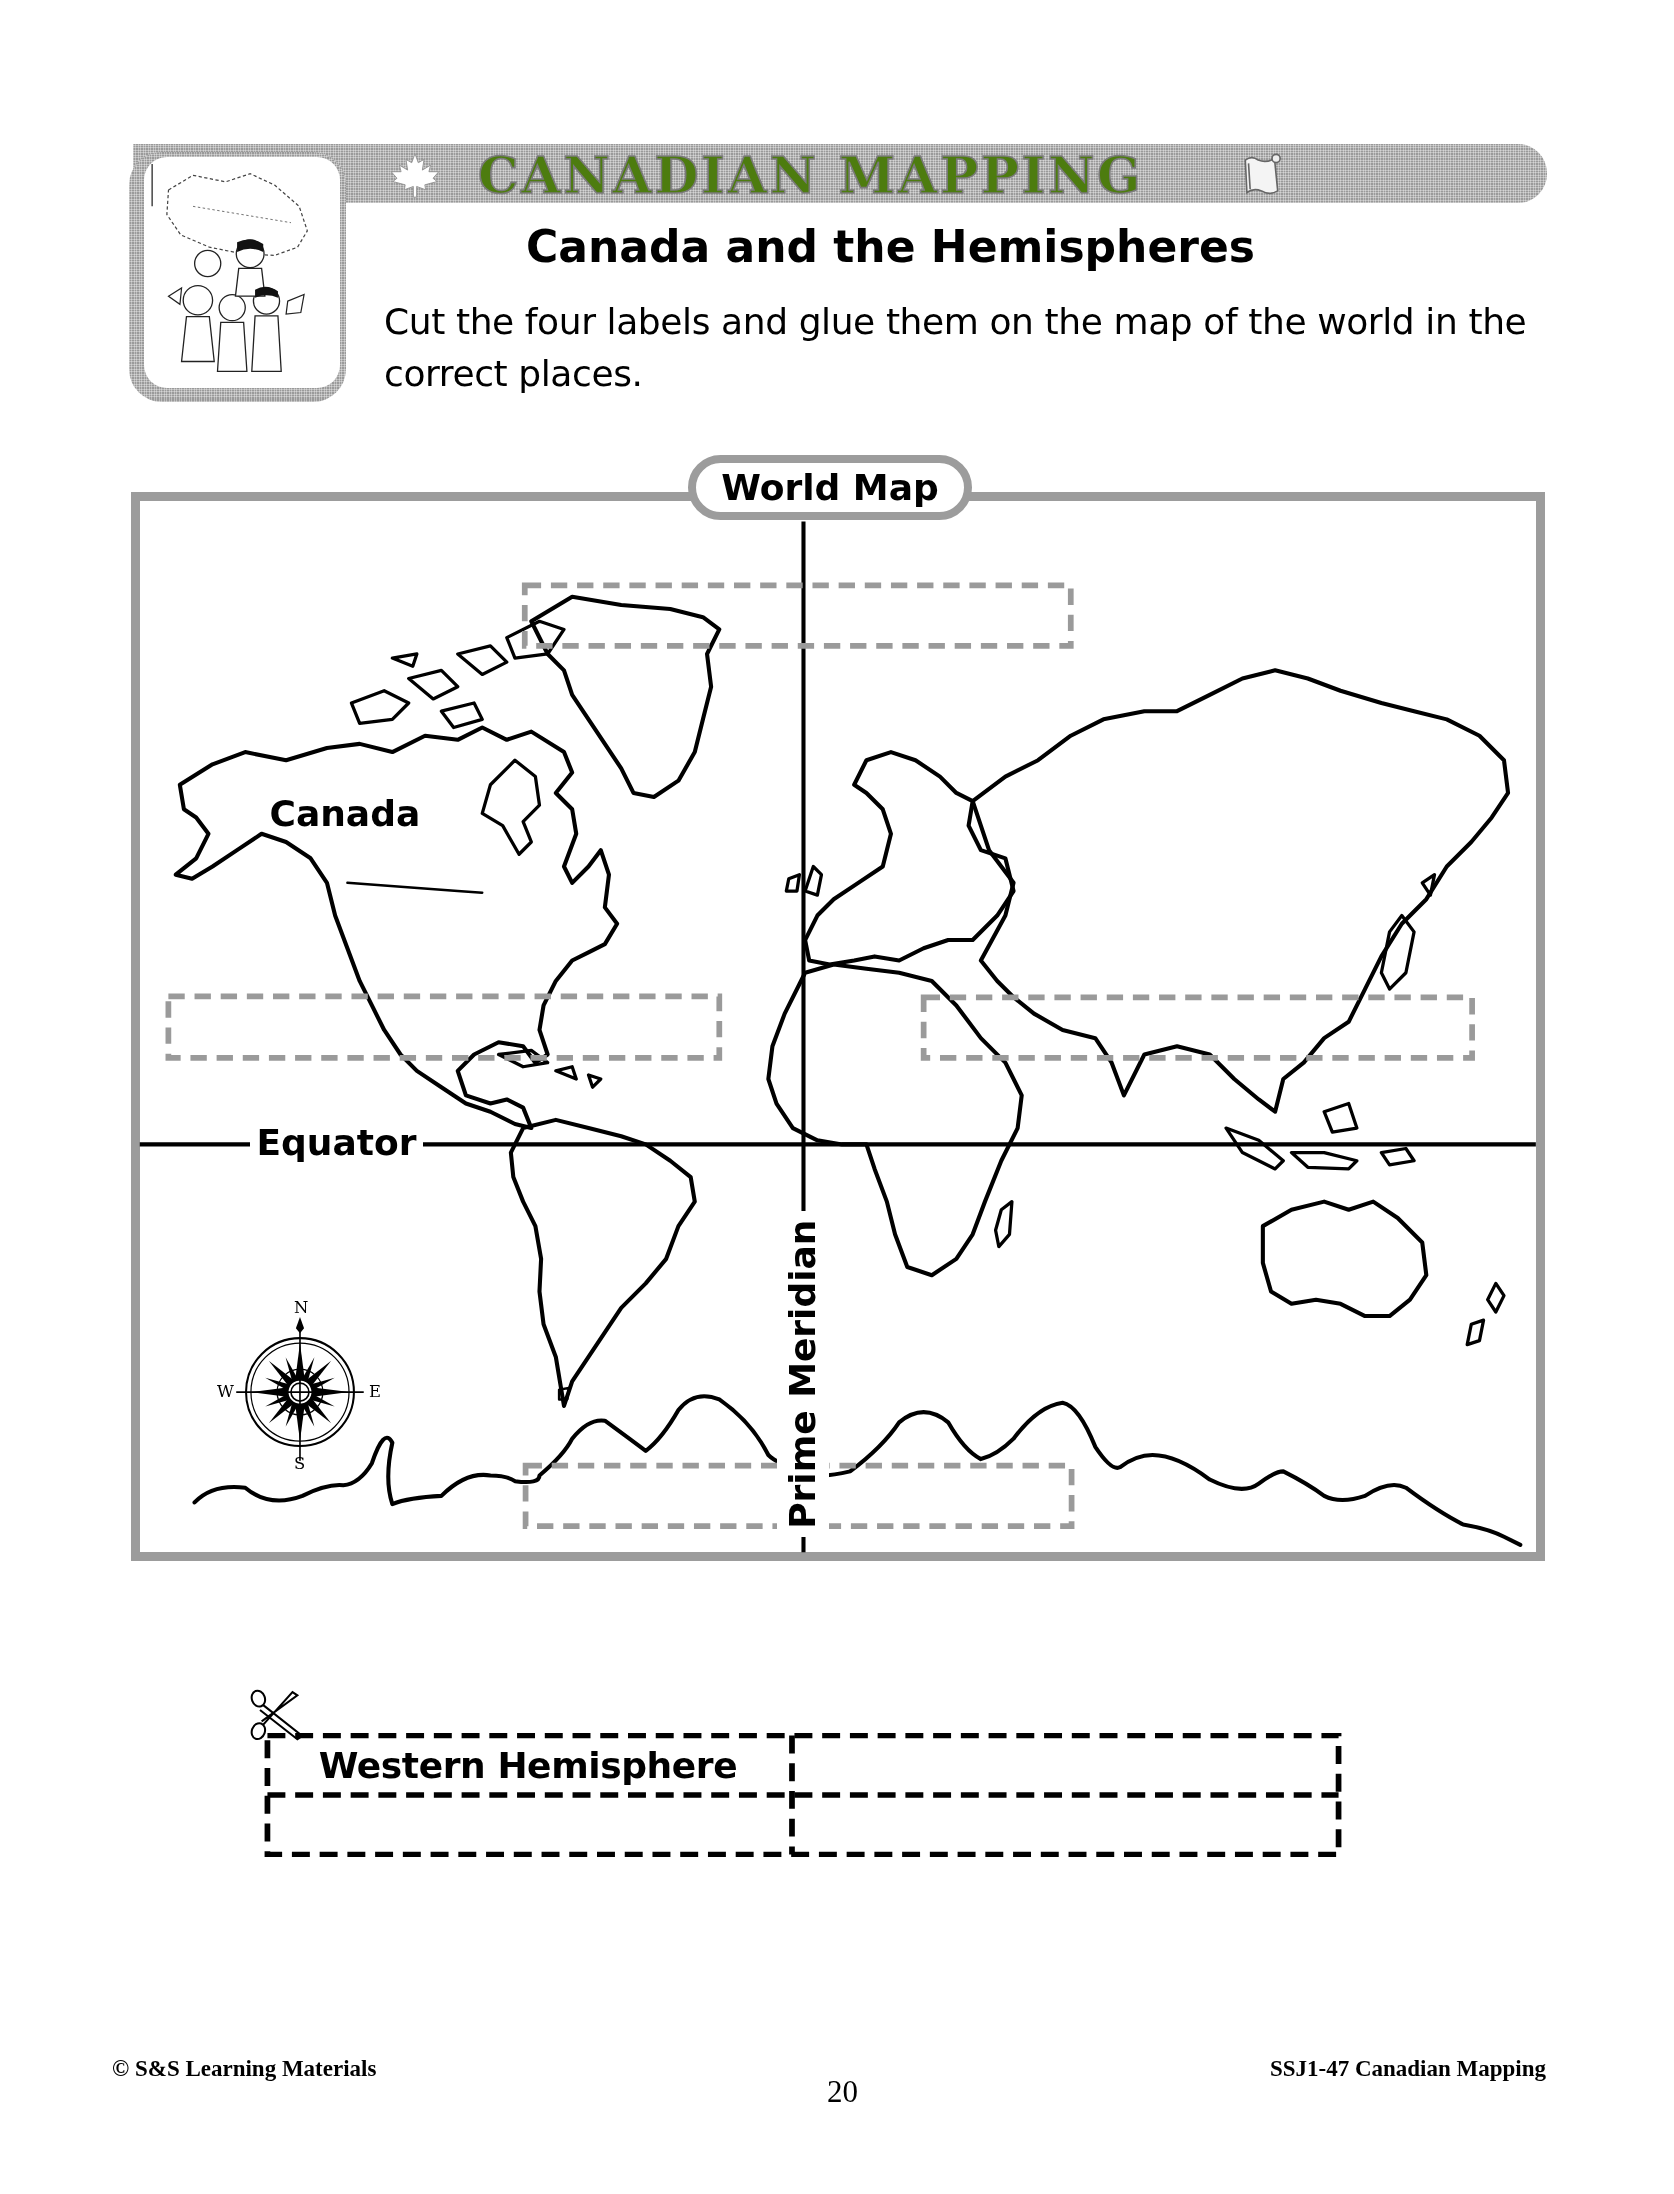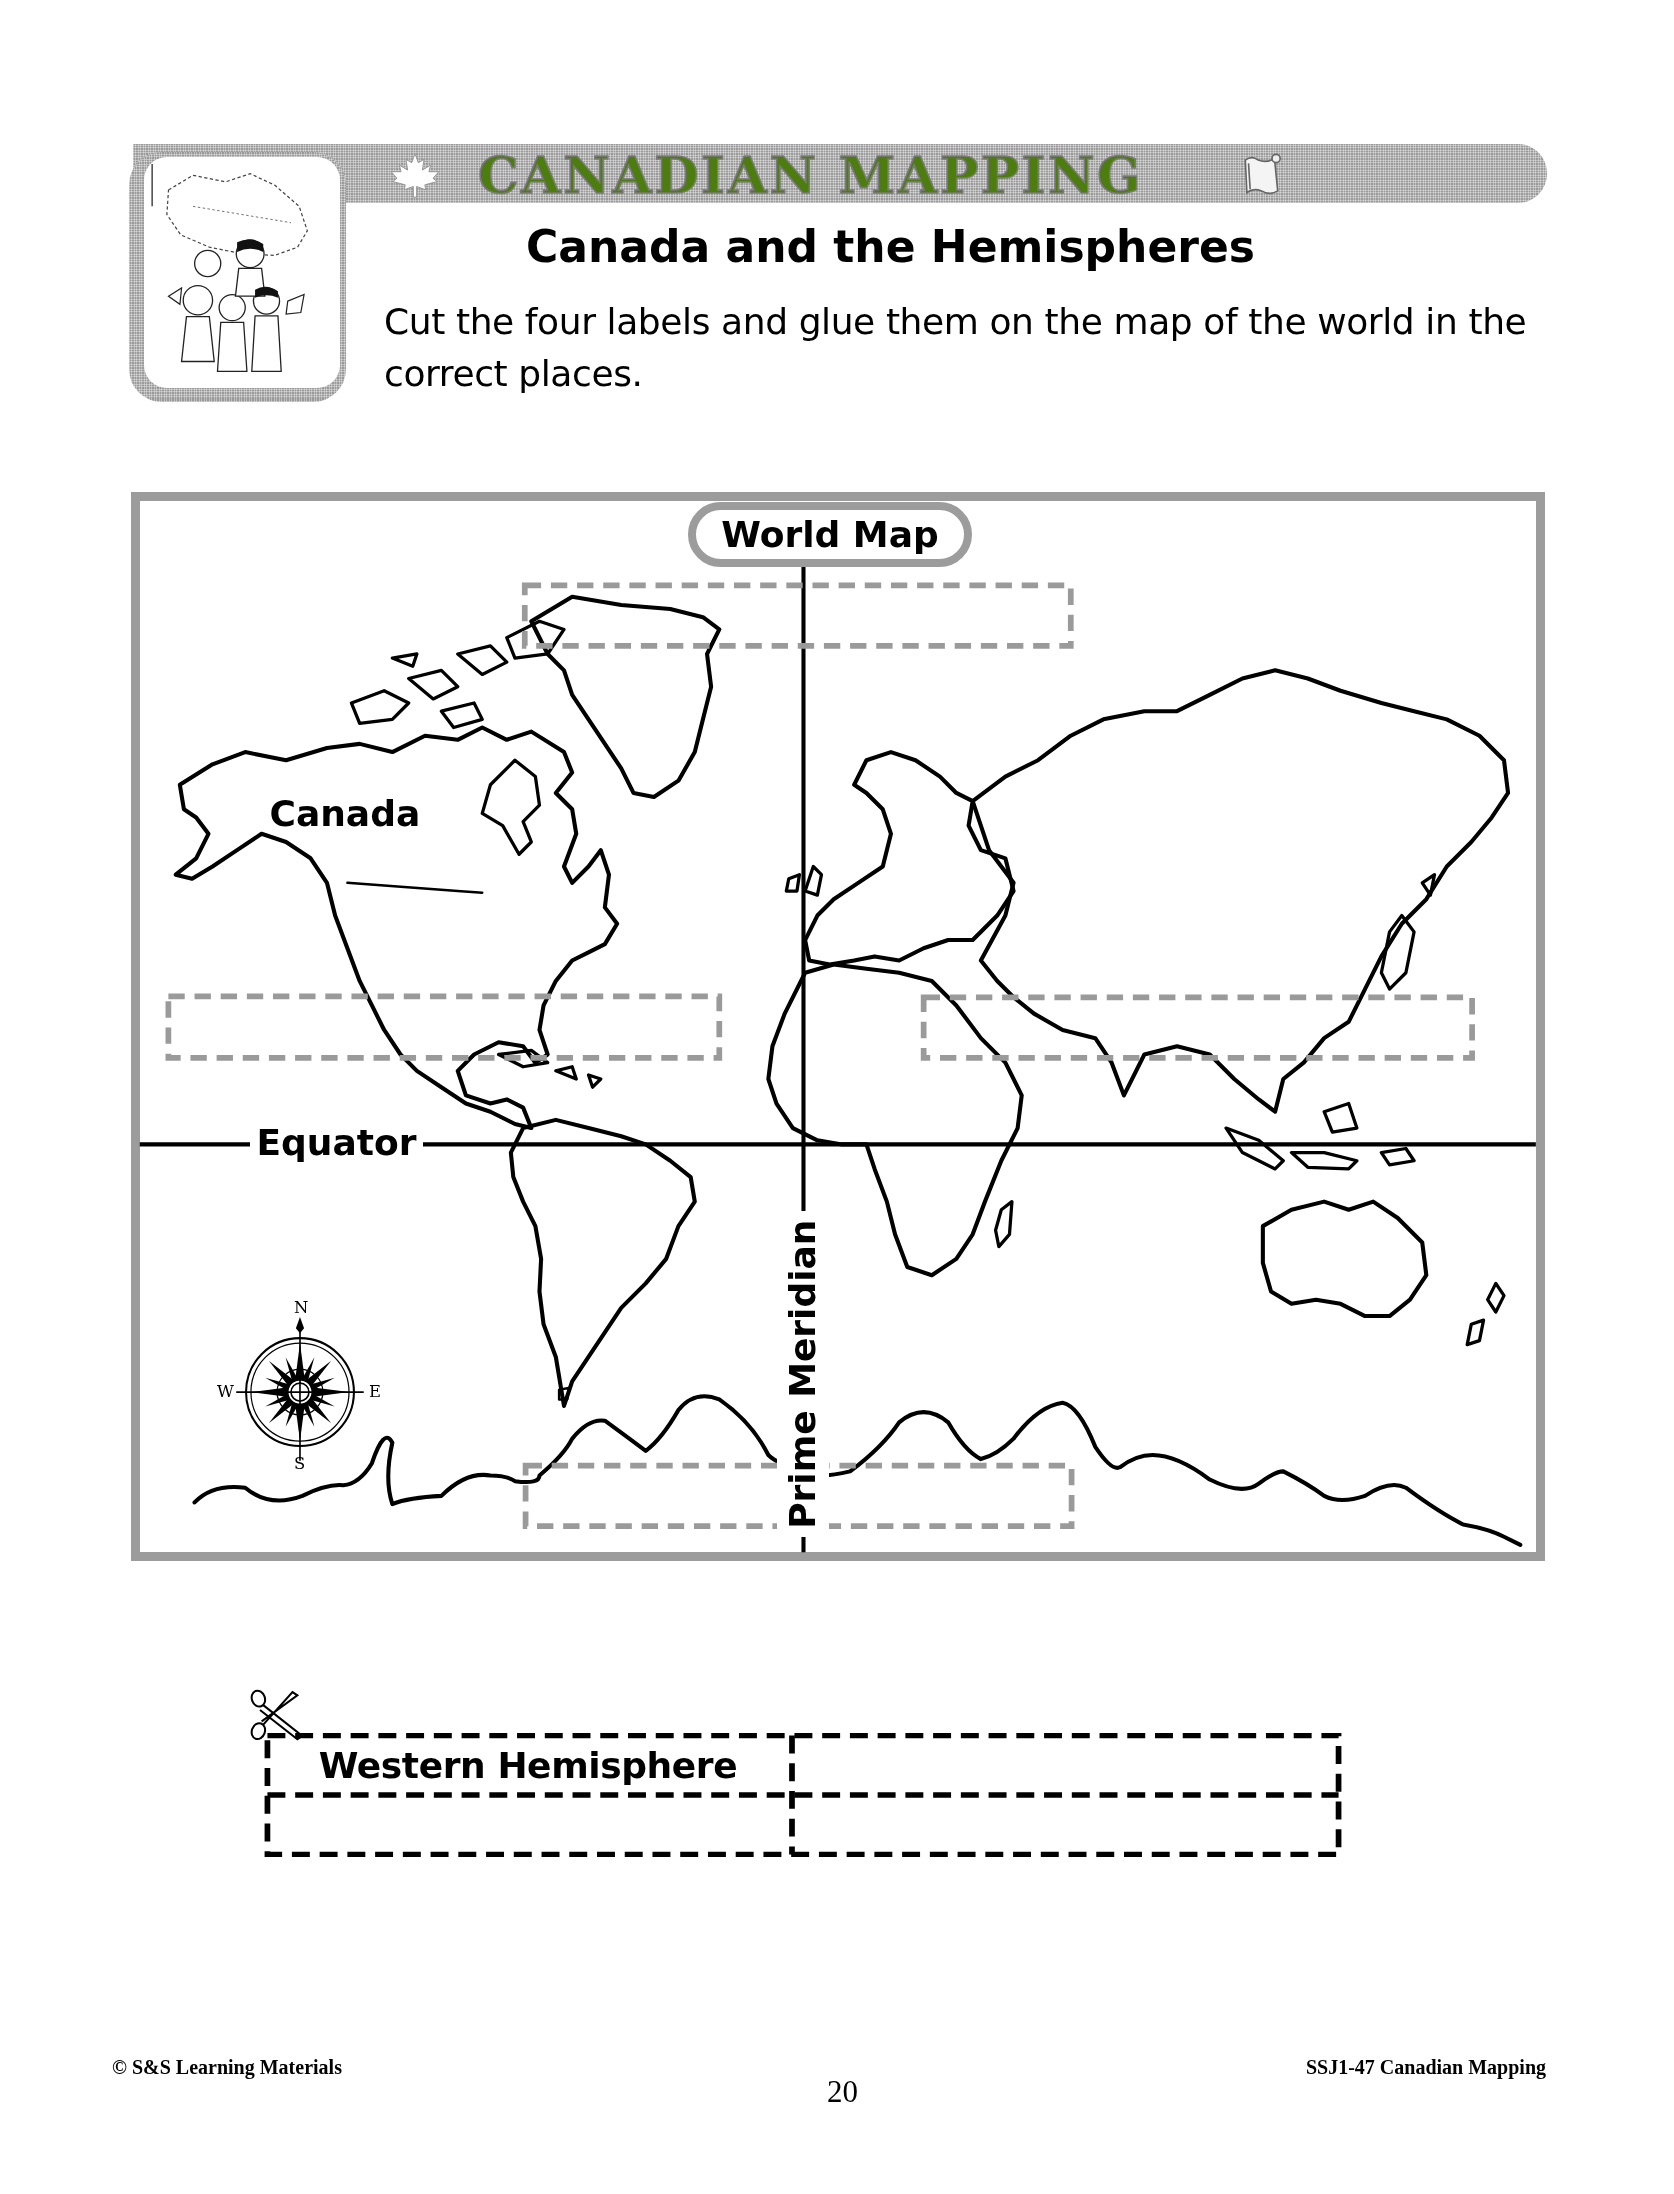--- a/index.html
+++ b/index.html
@@ -20,30 +20,30 @@
   #maple-leaf { left: 388px; top: 152px; width: 54px; height: 46px; }
   #scroll-icon { left: 1237px; top: 152px; width: 49px; height: 47px; }
   #portrait-frame { left: 129px; top: 152px; width: 217px; height: 250px; border-radius: 33px; }
   #portrait-inner { left: 144px; top: 157px; width: 196px; height: 231px; background: #fff; border-radius: 23px; }
   #page-title { left: 343px; width: 1095px; top: 221px; text-align: center; font-size: 44px; font-weight: bold; }
   #instructions { left: 384px; top: 296px; width: 1161px; font-size: 36px; line-height: 52px; font-weight: normal; letter-spacing: -0.4px; }
 
   #map-frame { left: 131px; top: 492px; width: 1414px; height: 1069px; box-sizing: border-box; border: 9px solid #9c9c9c; background: #fff; }
   #map-svg { left: 0; top: 0; width: 1674px; height: 2194px; }
   #world-map-pill { left: 688px; top: 455px; width: 284px; height: 65px; box-sizing: border-box; border: 8.2px solid #9c9c9c; border-radius: 33px; background: #fff;
-    display: flex; align-items: center; justify-content: center; font-size: 36px; font-weight: bold; margin-top: 47px; }
+    display: flex; align-items: center; justify-content: center; font-size: 36px; font-weight: bold; }
   .map-label { font-size: 36px; font-weight: bold; background: #fff; padding: 0 6.5px; white-space: nowrap; }
   #canada-label { left: 263px; top: 793px; background: transparent; }
   #equator-label { left: 250px; top: 1120px; line-height: 46px; }
   #meridian-label { left: 777px; top: 1537px; transform-origin: 0 0; transform: rotate(-90deg); line-height: 52px; padding: 0 8.2px; }
   .compass-letter { font-family: "DejaVu Serif", serif; font-size: 16.4px; }
 
   #label-sheet { left: 264px; top: 1733px; width: 1078px; height: 124px; }
   .label-cell { position: absolute; display: flex; align-items: center; justify-content: center; font-size: 36px; font-weight: bold; letter-spacing: -0.4px; white-space: nowrap; }
-  #footer-left, #footer-right { top: 2056px; font-family: "Liberation Serif", serif; font-weight: bold; font-size: 20px; }
+  #footer-left, #footer-right { top: 2056px; font-family: "Liberation Serif", serif; font-weight: bold; font-size: 23px; }
   #footer-left { left: 112px; }
   #footer-right { right: 128px; }
   #footer-page { left: 818px; top: 2050px; width: 49px; text-align: center; font-family: "Liberation Serif", serif; font-size: 31px; margin-top: 24px; }
 </style>
 </head>
 <body>
 
 <div class="abs halftone" id="header-bar"></div>
 <svg class="abs" id="maple-leaf" viewBox="0 0 66 56">
   <path d="M33 2 L37 13 L44 9 L42 22 L52 16 L50 24 L62 24 L55 32 L60 36 L45 40 L46 46 L35 42 L35 55 L31 55 L31 42 L20 46 L21 40 L6 36 L11 32 L4 24 L16 24 L14 16 L24 22 L22 9 L29 13 Z" fill="#ffffff" stroke="#8a8a8a" stroke-width="1"></path>

